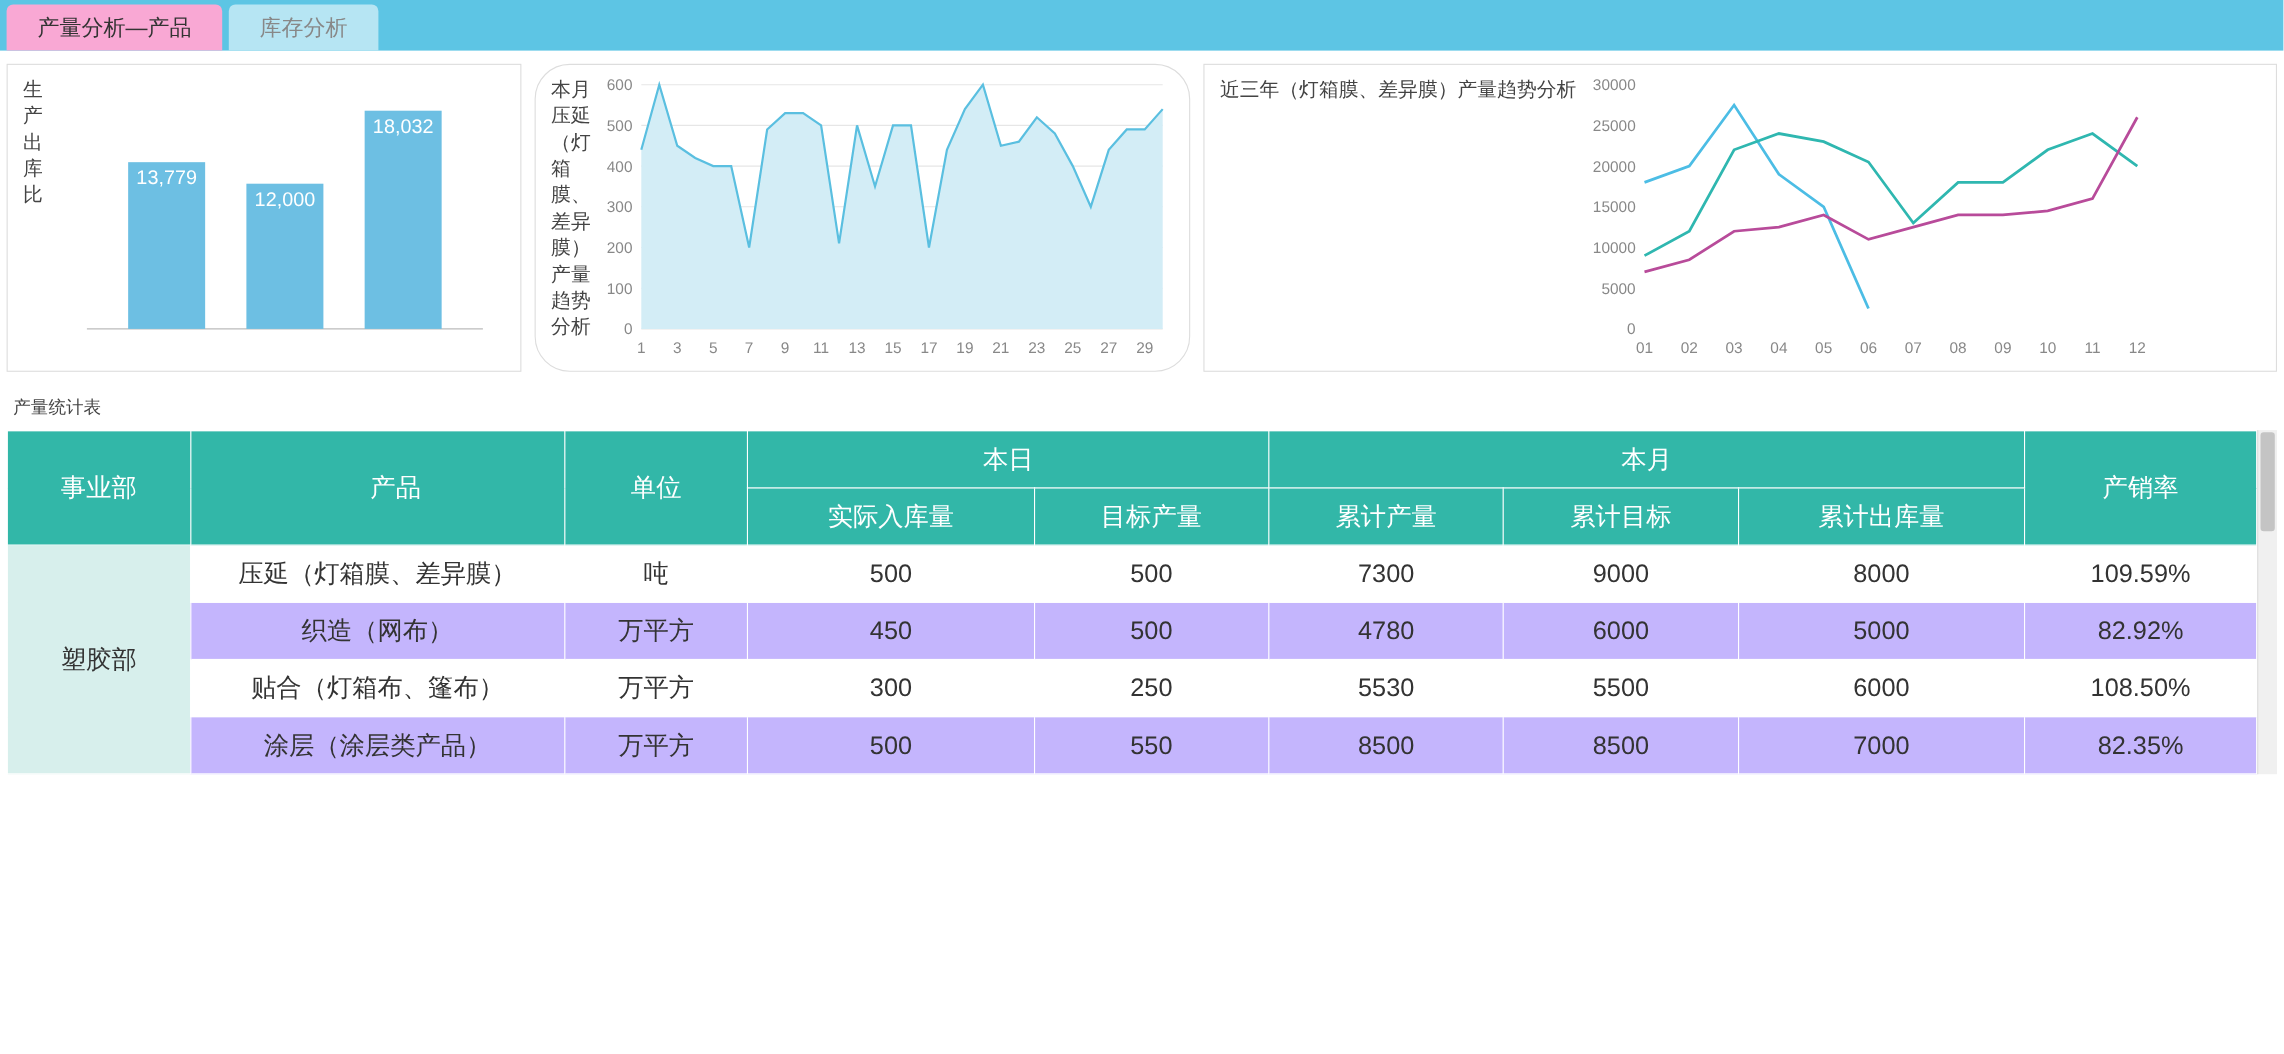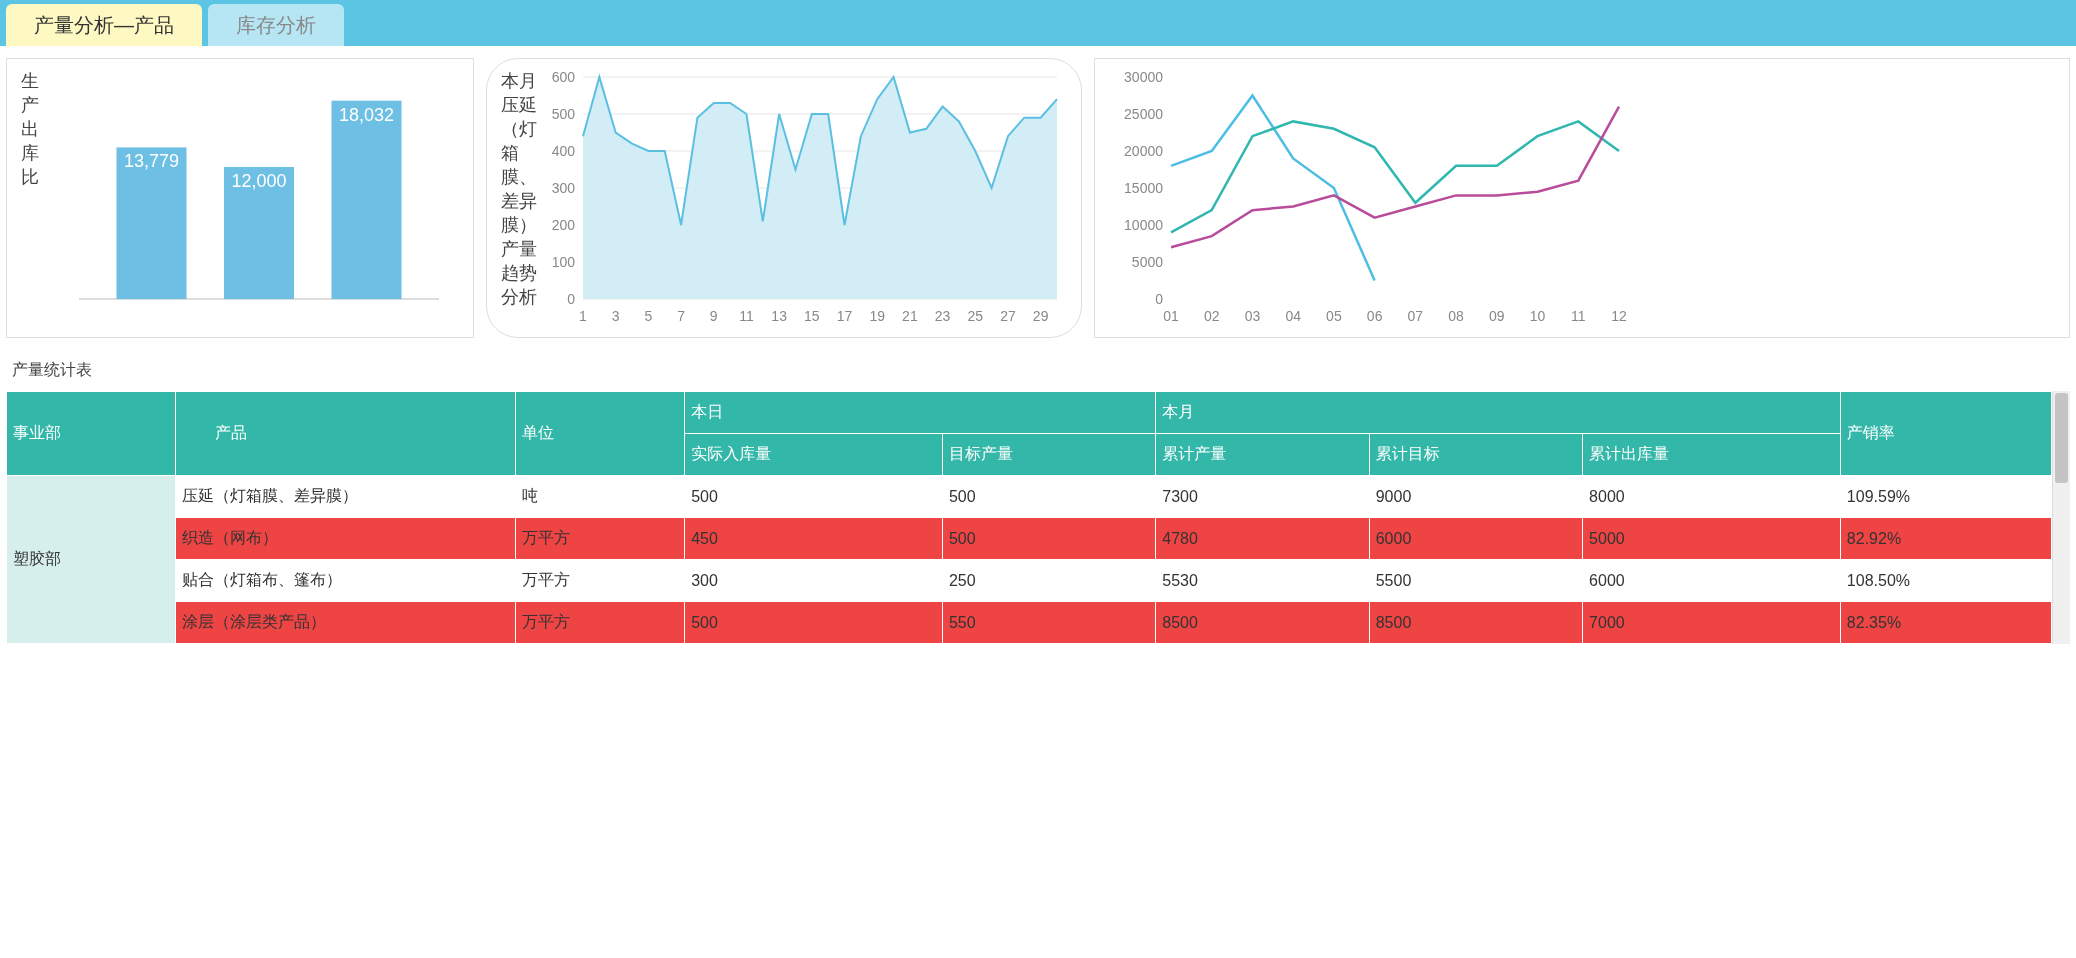--- a/index.html
+++ b/index.html
@@ -23,21 +23,21 @@
     background: #b6e5f3;
     margin-left: 6px;
     border-top-left-radius: 6px;
     border-top-right-radius: 6px;
     cursor: pointer;
     height: 42px;
     display: flex;
     align-items: center;
   }
   .tab.active {
-    background: #fef9c3;
+    background: #f9a8d4;
     color: #333;
     text-align: right;
   }
   .charts-row {
     display: flex;
     gap: 12px;
     padding: 12px 6px;
   }
   .chart-card {
     border: 1px solid #ddd;
@@ -76,30 +76,30 @@
   .table-wrap {
     display: flex;
   }
   table {
     border-collapse: collapse;
     width: 100%;
     flex: 1;
   }
   th, td {
     border: 1px solid #fff;
-    text-align: left;
+    text-align: center;
     padding: 10px 6px;
-    font-size: 16px;
+    font-size: 23px;
     font-weight: normal;
   }
   thead th {
     background: #32b7a8;
     color: #fff;
   }
-  tbody td { background: #ef4444; }
+  tbody td { background: #c4b5fd; }
   tbody tr:nth-child(odd) td { background: #fff; }
   tbody tr:nth-child(odd) td:first-child,
   tbody tr:nth-child(even) td:first-child { }
   .rowgroup-cell { background: #d7efec !important; vertical-align: middle; }
   .scrollbar {
     width: 18px;
     background: #f0f0f0;
     border-left: 1px solid #ddd;
     position: relative;
   }
@@ -170,20 +170,21 @@
           <text x="372.8965517241379" y="252" class="axis-text" text-anchor="middle">21</text>
           <text x="405.58620689655174" y="252" class="axis-text" text-anchor="middle">23</text>
           <text x="438.2758620689655" y="252" class="axis-text" text-anchor="middle">25</text>
           <text x="470.9655172413793" y="252" class="axis-text" text-anchor="middle">27</text>
           <text x="503.65517241379314" y="252" class="axis-text" text-anchor="middle">29</text>
         </svg>
     </div>
   </div>
 
   <div class="chart-card c3">
+    <div class="chart-title">近三年（灯箱膜、差异膜）产量趋势分析</div>
     <div class="chart-body">
       <svg id="svg-lines" width="520" height="260">
           <text x="54" y="235" class="axis-text" text-anchor="end">0</text>
           <text x="54" y="198" class="axis-text" text-anchor="end">5000</text>
           <text x="54" y="161" class="axis-text" text-anchor="end">10000</text>
           <text x="54" y="124" class="axis-text" text-anchor="end">15000</text>
           <text x="54" y="87" class="axis-text" text-anchor="end">20000</text>
           <text x="54" y="50" class="axis-text" text-anchor="end">25000</text>
           <text x="54" y="13" class="axis-text" text-anchor="end">30000</text>
           <path d="M 62 96.80000000000001 L 102.72727272727272 82 L 143.45454545454544 26.5 L 184.1818181818182 89.4 L 224.9090909090909 119 L 265.6363636363636 211.5" stroke="#4cbde5" stroke-width="2.5" fill="none"></path>

